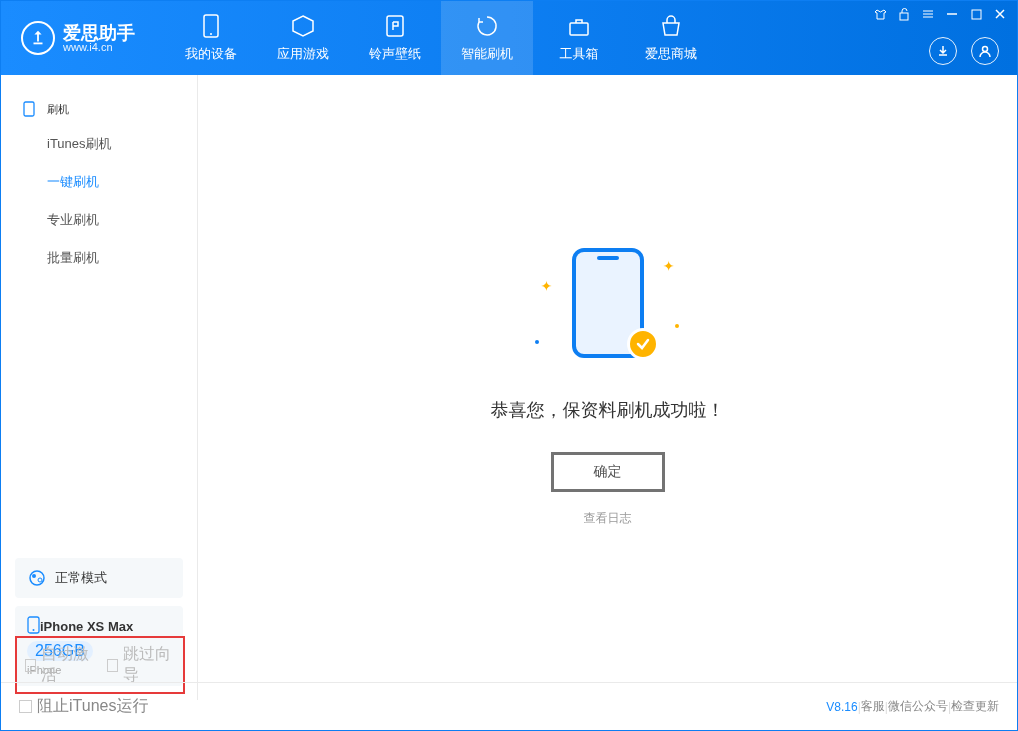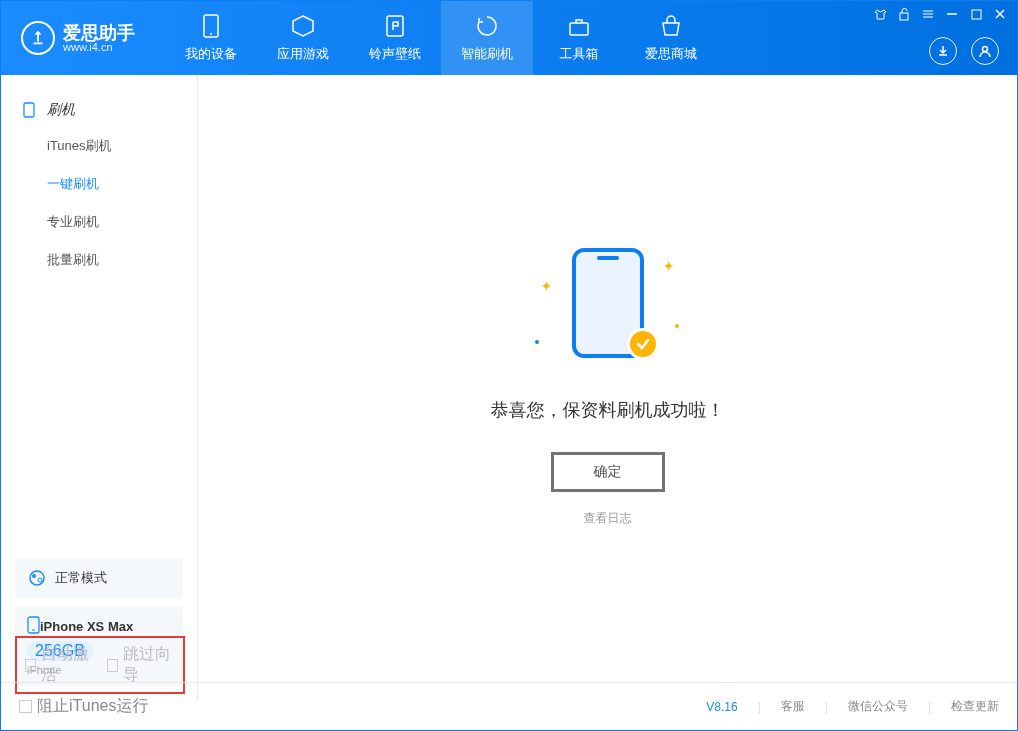--- a/index.html
+++ b/index.html
@@ -14,21 +14,21 @@
 .tab { width:92px; height:100%; display:flex; flex-direction:column; align-items:center; justify-content:center; cursor:pointer; font-size:13px;}
 .tab.active { background:rgba(255,255,255,.15);}
 .tab .ico { width:26px; height:26px; margin-bottom:6px; display:flex; align-items:center; justify-content:center;}
 .win-ctrl { position:absolute; right:10px; top:6px; display:flex; gap:10px;}
 .win-ctrl span { width:14px; height:14px; display:flex; align-items:center; justify-content:center; cursor:pointer; font-size:13px;}
 .hdr-right { position:absolute; right:18px; bottom:10px; display:flex; gap:14px;}
 .circ { width:28px; height:28px; border:1.5px solid rgba(255,255,255,.9); border-radius:50%; display:flex; align-items:center; justify-content:center; cursor:pointer;}
 .body { display:flex; height:calc(100% - 74px - 30px);}
 .sidebar { width:197px; border-right:1px solid #eaeaea; padding-top:18px; position:relative;}
 .sb-sec { margin-bottom:10px;}
-.sb-hdr { display:flex; align-items:center; padding:8px 20px; font-size:14px; color:#333;font-style:italic;}
+.sb-hdr { display:flex; align-items:center; padding:8px 20px; font-size:11px; color:#333;}
 .sb-hdr .hi { width:16px; height:16px; margin-right:10px; display:inline-flex; align-items:center; justify-content:center;}
 .sb-item { padding:10px 20px 10px 46px; font-size:13px; color:#555; cursor:pointer;}
 .sb-item.active { color:#1a8cff;}
 .dev-boxes { position:absolute; bottom:0; left:0; right:0;}
 .dev-box { margin:8px 14px; padding:10px 12px; background:#f5f8fa; border-radius:4px; display:flex; align-items:center; font-size:13px; color:#333;}
 .dev-box .di { width:20px; height:20px; margin-right:8px; display:flex; align-items:center; justify-content:center;}
 .dev-info { margin:8px 14px 14px; padding:10px 12px; background:#f5f8fa; border-radius:4px;}
 .dev-info .dn { font-size:13px; font-weight:600; color:#333; display:flex; align-items:center;text-align:center;}
 .dev-info .cap { display:inline-block; background:#e3f0ff; color:#1a8cff; font-size:16px; padding:1px 8px; border-radius:10px; margin-top:4px;}
 .dev-info .dt { font-size:11px; color:#aaa; margin-top:3px;}
@@ -42,21 +42,21 @@
 .sp3{position:absolute;left:2px;bottom:24px;width:4px;height:4px;background:#0d7ef2;border-radius:50%;}
 .sp4{position:absolute;right:4px;bottom:40px;width:4px;height:4px;background:#ffb400;border-radius:50%;}
 .succ { font-size:18px; color:#333; margin-bottom:30px;}
 .ok-btn { border:3px solid #737373; background:#fff; padding:8px 40px; font-size:14px; color:#555; cursor:pointer; margin-bottom:18px;}
 .loglink { font-size:12px; color:#999; cursor:pointer;}
 .opts { position:absolute; left:14px; bottom:36px; border:2px solid #e63a3a; padding:6px 8px; display:flex; gap:14px; width:170px;}
 .opt { display:flex; align-items:center; font-size:16px; color:#bbb;}
 .chk { width:13px; height:13px; border:1px solid #ccc; margin-right:5px;}
 .footer { position:absolute; bottom:0; left:0; right:0; height:48px; border-top:1px solid #eaeaea; display:flex; align-items:center; padding:0 18px; font-size:12px; color:#888;}
 .footer .fl { display:flex; align-items:center;}
-.footer .fr { margin-left:auto; display:flex; align-items:center; gap:20px;}
+.footer .fr { margin-left:auto; display:flex; align-items:center; gap:0;}
 .footer .sep { color:#ddd;}
 .footer a { color:#888; cursor:pointer;}
 </style>
 </head>
 <body>
 
 <div class="header">
   <div class="logo">
     <div class="logo-badge">
       <svg width="18" height="18" viewBox="0 0 20 20">

